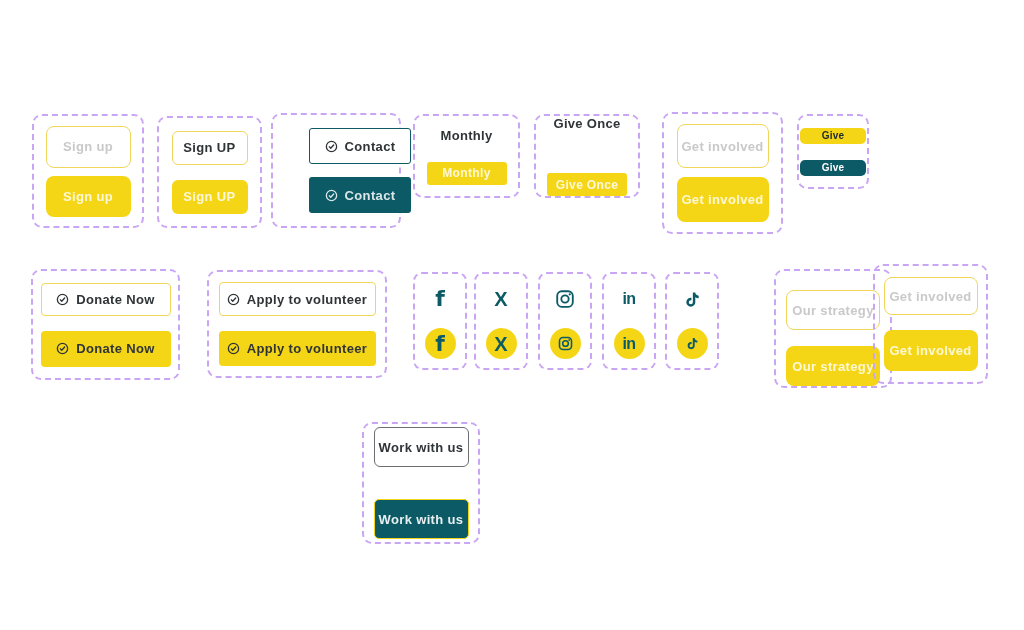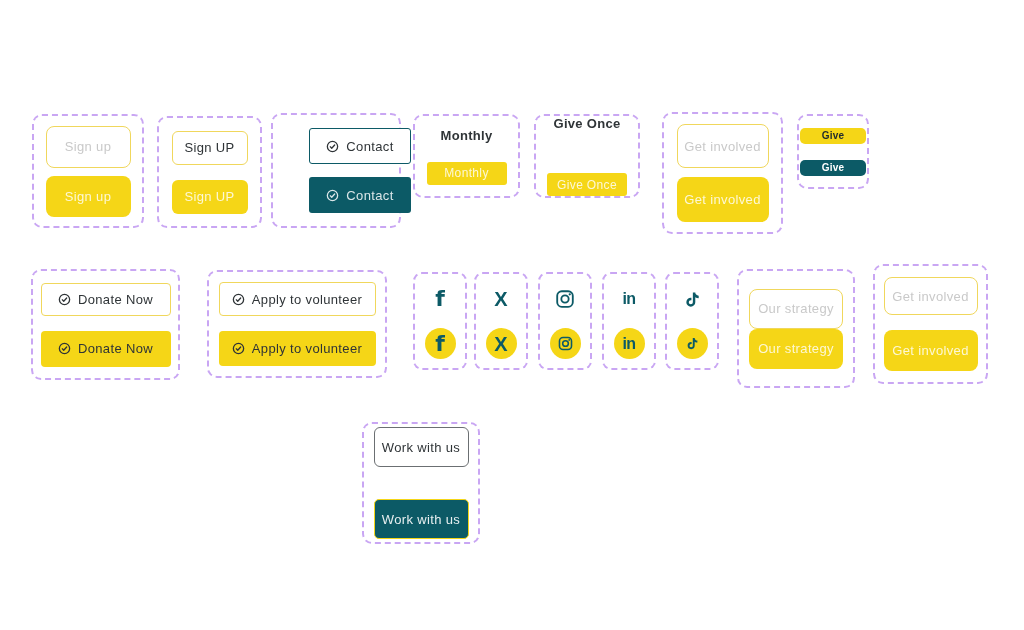--- a/index.html
+++ b/index.html
@@ -19,21 +19,21 @@
   .frame{
     position:absolute;box-sizing:border-box;
     border:2px dashed var(--purple);border-radius:10px;
     display:flex;flex-direction:column;align-items:center;justify-content:center;
   }
 
   
   .btn{
     box-sizing:border-box;display:flex;align-items:center;justify-content:center;gap:7px;
     border:none;background:none;padding:0;margin:0;
-    font-family:inherit;font-size:13px;font-weight:400;letter-spacing:.35px;cursor:pointer;
+    font-family:inherit;font-size:13px;font-weight:700;letter-spacing:.35px;cursor:pointer;
   }
   .ghost-yellow{background:#fff;border:1px solid var(--yellow-border);color:var(--ghost);}
   .ghost-yellow-ink{background:#fff;border:1px solid var(--yellow-border);color:var(--ink);}
   .solid-yellow{background:var(--yellow);color:var(--cream);}
   .solid-yellow-ink{background:var(--yellow);color:var(--ink);}
   .outline-teal{background:#fff;border:1px solid var(--teal);color:var(--ink);}
   .solid-teal{background:var(--teal);color:rgba(255,255,255,.85);}
   .outline-gray{background:#fff;border:1px solid #6B6F72;color:var(--ink);}
   .solid-teal-yb{background:var(--teal);border:1.5px solid var(--yellow);color:rgba(255,255,255,.9);}
 
@@ -74,21 +74,21 @@
 
   .tile{top:272px;width:54px;height:98px;gap:13px;border-radius:9px;}
   #t-facebook{left:413px;} #t-x{left:474px;} #t-instagram{left:538px;}
   #t-linkedin{left:602px;} #t-tiktok{left:665px;}
   .social-plain{color:var(--teal);height:32px;}
   .social-circle{width:31px;height:31px;border-radius:50%;background:var(--yellow);color:var(--teal);}
   .glyph-f{font-size:22px;font-weight:700;font-family:"DejaVu Sans",sans-serif;}
   .glyph-x{font-size:20px;font-weight:800;}
   .glyph-in{font-size:16px;font-weight:800;letter-spacing:-.5px;}
 
-  #g-strategy{left:737px;top:269px;width:118px;height:119px;gap:0;}
+  #g-strategy{left:774px;top:269px;width:118px;height:119px;gap:16px;justify-content:flex-end;}
   #g-strategy .btn{width:94px;height:40px;border-radius:8px;}
 
   #g-get-involved2{left:873px;top:264px;width:115px;height:120px;gap:15px;}
   #g-get-involved2 .r1{width:94px;height:38px;border-radius:8px;}
   #g-get-involved2 .r2{width:94px;height:41px;border-radius:8px;}
 
   #g-work{left:362px;top:422px;width:118px;height:122px;gap:32px;}
   #g-work .r1{width:95px;height:40px;border-radius:6px;}
   #g-work .r2{width:95px;height:40px;border-radius:5px;}
 </style>

